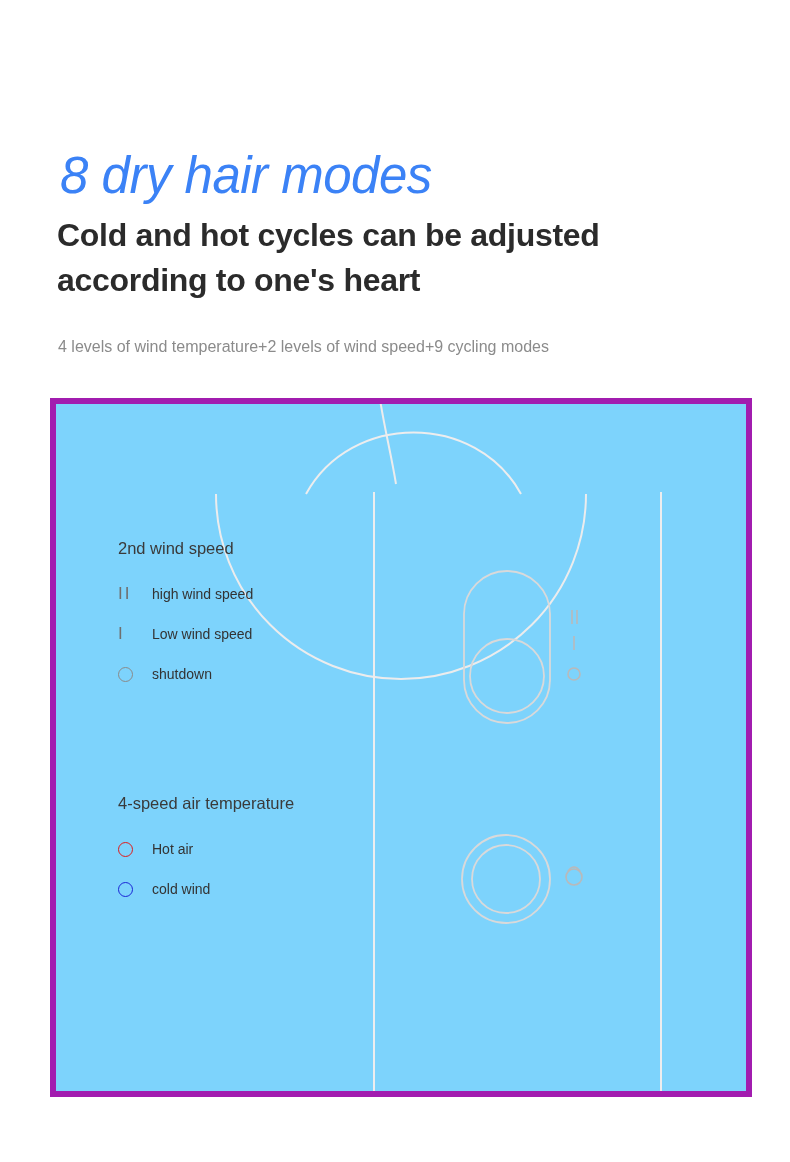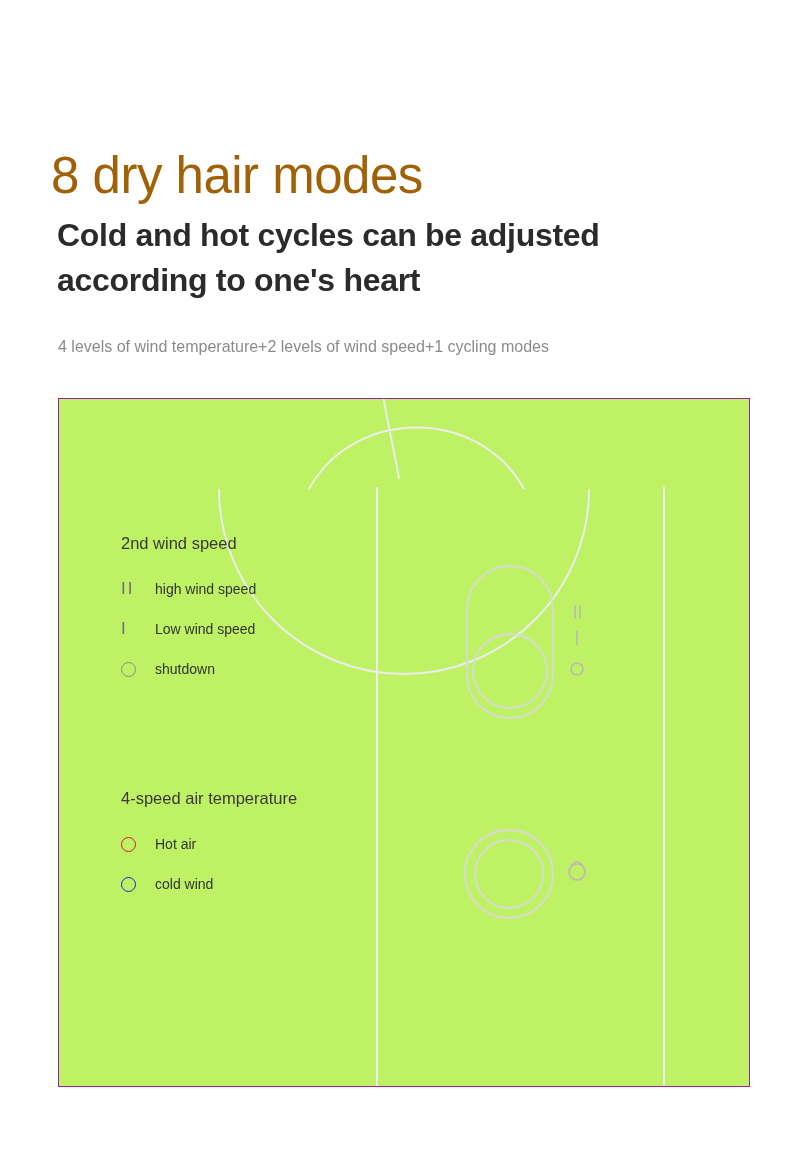--- a/index.html
+++ b/index.html
@@ -17,28 +17,29 @@
 
   .page {
     position: absolute;
     inset: 0;
     background: #ffffff;
   }
 
   
   .headline {
     position: absolute;
-    left: 51px;
+    left: 60px;
     top: 112px;
     font-size: 51px;
     line-height: 60px;
     font-weight: 400;
-    color: #a16207;
+    color: #3b82f6;
     letter-spacing: -0.5px;
     white-space: nowrap;
+    font-style: italic;
   }
   .subhead {
     position: absolute;
     left: 57px;
     top: 186px;
     width: 700px;
     font-size: 32px;
     line-height: 45px;
     font-weight: 700;
     color: #2b2b2b;
@@ -51,26 +52,26 @@
     font-size: 16px;
     line-height: 24px;
     color: #8b8b8b;
     font-weight: 400;
     white-space: nowrap;
   }
 
   
   .figure {
     position: absolute;
-    left: 58px;
+    left: 50px;
     top: 398px;
     width: 690px;
     height: 687px;
-    background: #bef264;
-    border: 1px solid #a21caf;
+    background: #7dd3fc;
+    border: 6px solid #a21caf;
     overflow: hidden;
   }
 
   
   .dryer {
     position: absolute;
     left: 0; top: 0;
     width: 690px;
     height: 687px;
     pointer-events: none;
@@ -131,21 +132,21 @@
   }
   .opt-text.tight { letter-spacing: -0.4px; font-size: 16px; }
 </style>
 </head>
 <body>
 
 <div class="page">
 
   <h1 class="headline">8 dry hair modes</h1>
   <h2 class="subhead">Cold and hot cycles can be adjusted according to one's heart</h2>
-  <p class="tagline">4 levels of wind temperature+2 levels of wind speed+1 cycling modes</p>
+  <p class="tagline">4 levels of wind temperature+2 levels of wind speed+9 cycling modes</p>
 
   <div class="figure">
 
     <svg class="dryer" viewBox="0 0 690 687">
       <g fill="none" stroke="#ececed" stroke-width="2">
         <path d="M230 -60 A 185 185 0 0 0 600 -60" transform="translate(-70,150)"></path>
         <path d="M248 0 C 248 70 262 110 270 160" transform="translate(70,-80)"></path>
       </g>
       <g fill="none" stroke="#ededee" stroke-width="2">
 

